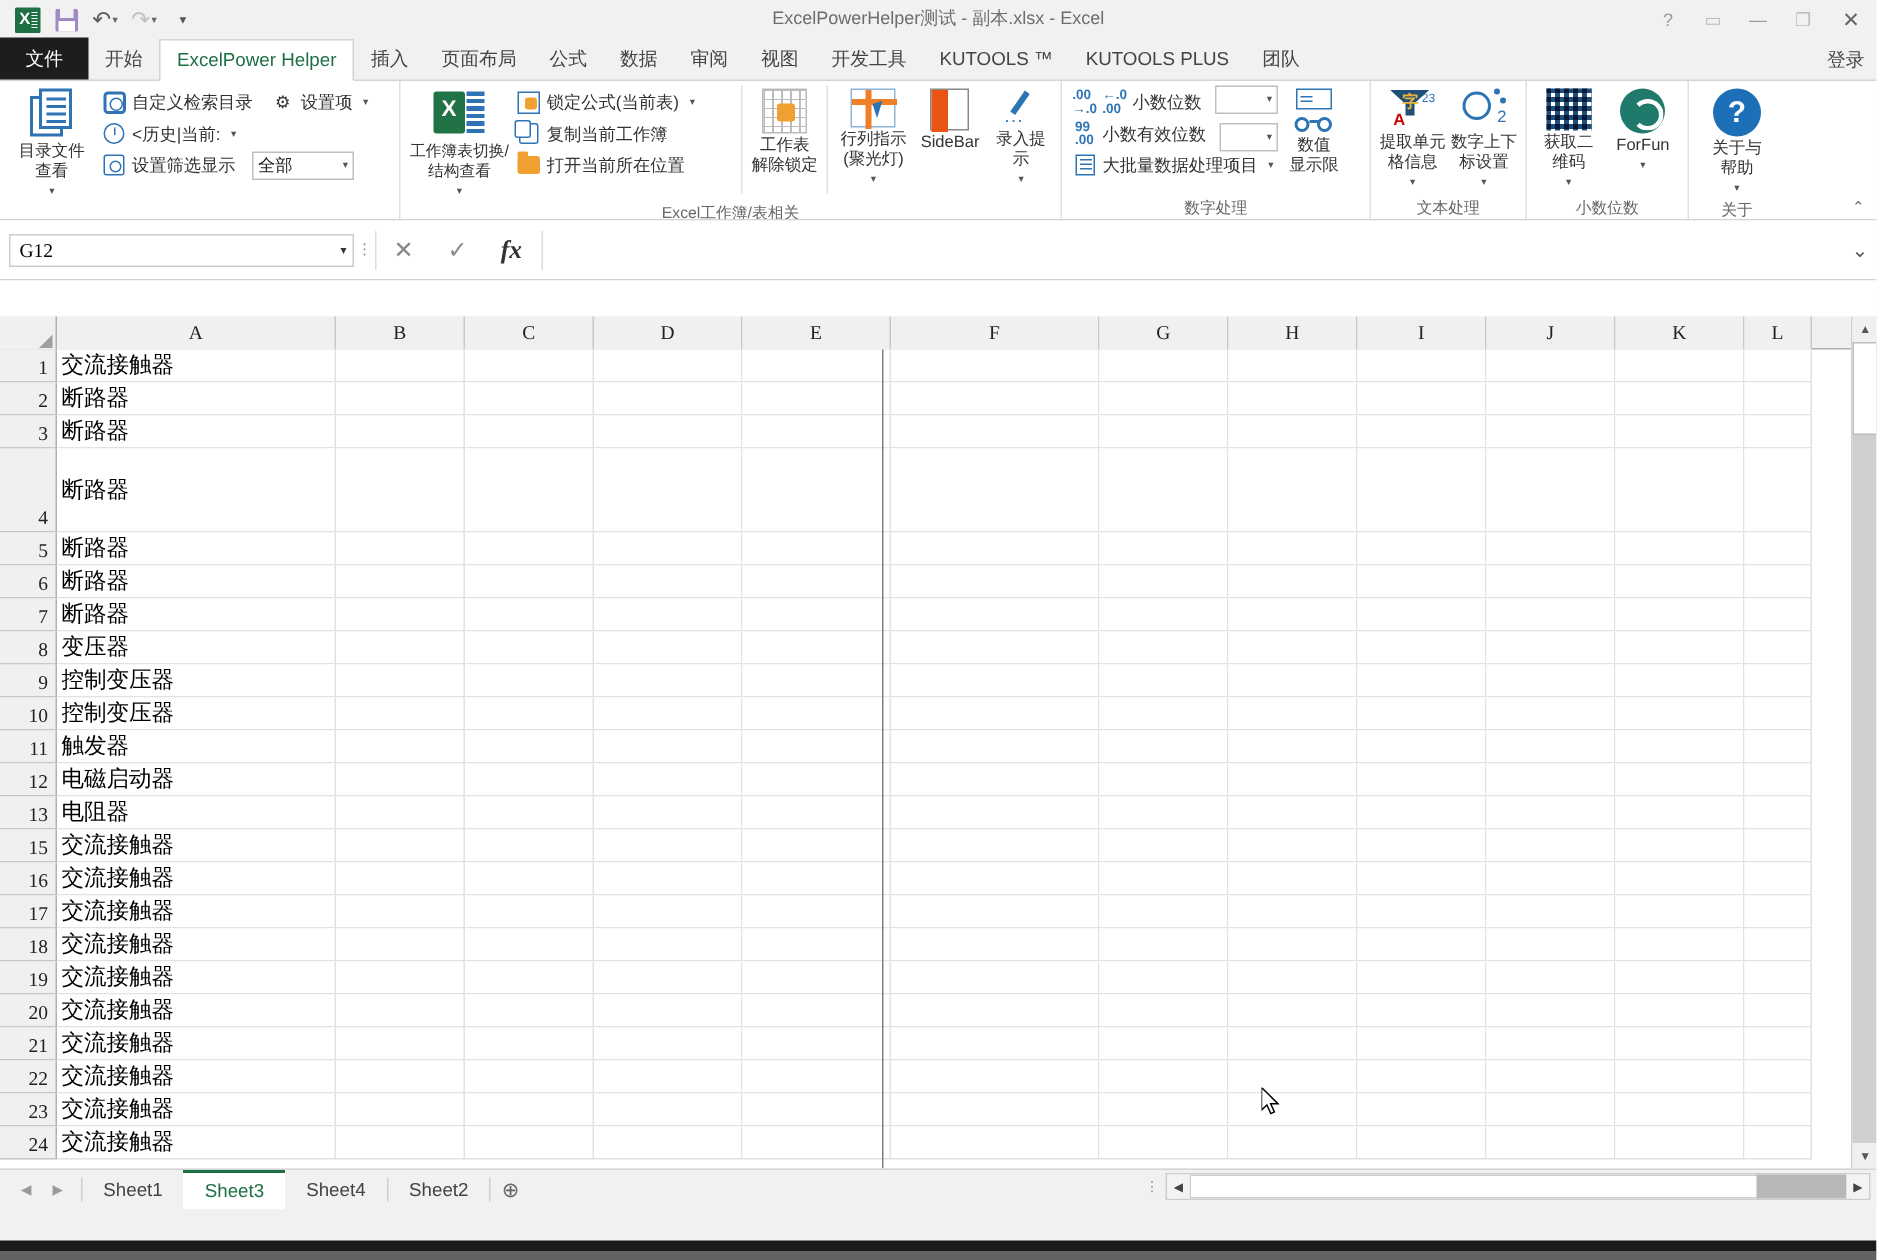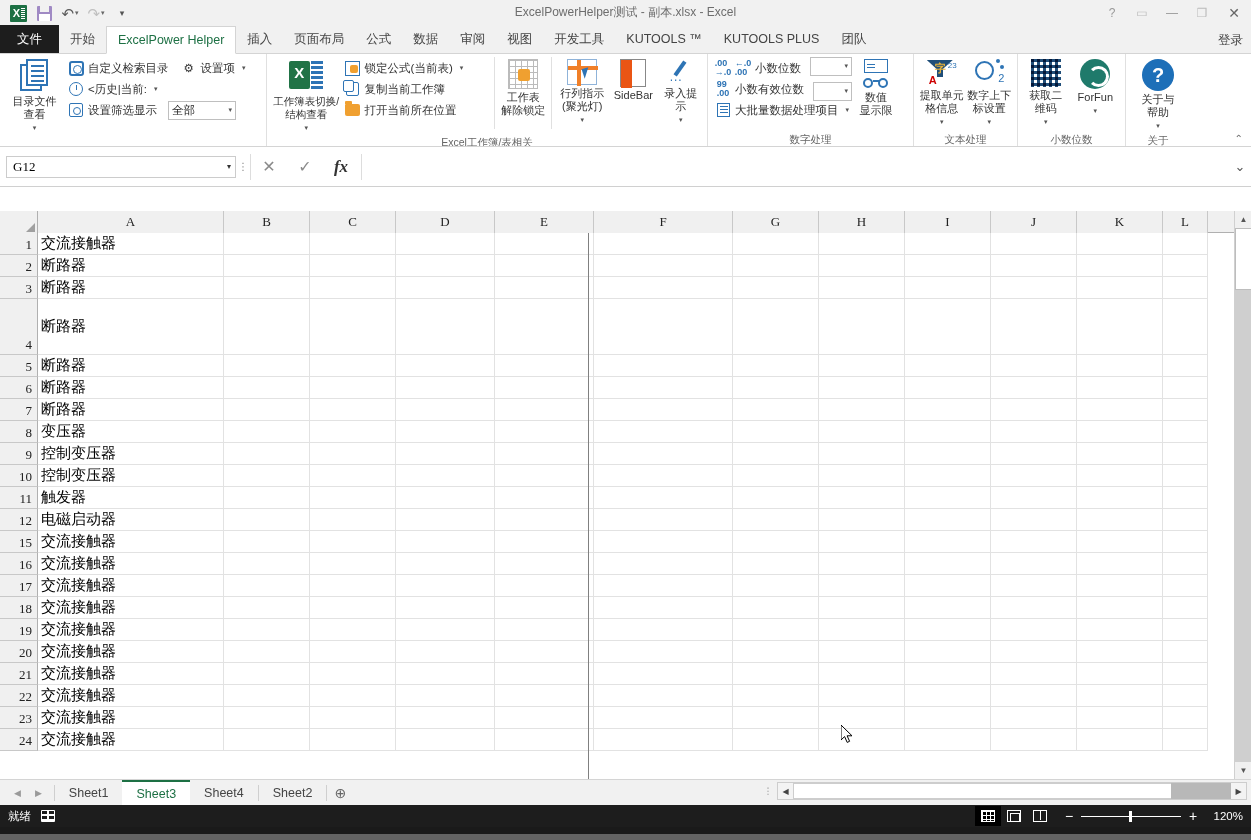--- a/index.html
+++ b/index.html
@@ -904,20 +904,35 @@
           <div class="cell" style="width: 99px; height: 22px;"></div>
           <div class="cell" style="width: 139px; height: 22px;"></div>
           <div class="cell" style="width: 86px; height: 22px;"></div>
           <div class="cell" style="width: 86px; height: 22px;"></div>
           <div class="cell" style="width: 86px; height: 22px;"></div>
           <div class="cell" style="width: 86px; height: 22px;"></div>
           <div class="cell" style="width: 86px; height: 22px;"></div>
           <div class="cell" style="width: 45px; height: 22px;"></div>
         </div>
         <div class="row" style="height: 22px;">
+          <div class="rowhdr" style="height: 22px;">13</div>
+          <div class="cell cA" style="width: 186px; height: 22px;">电阻器</div>
+          <div class="cell" style="width: 86px; height: 22px;"></div>
+          <div class="cell" style="width: 86px; height: 22px;"></div>
+          <div class="cell" style="width: 99px; height: 22px;"></div>
+          <div class="cell" style="width: 99px; height: 22px;"></div>
+          <div class="cell" style="width: 139px; height: 22px;"></div>
+          <div class="cell" style="width: 86px; height: 22px;"></div>
+          <div class="cell" style="width: 86px; height: 22px;"></div>
+          <div class="cell" style="width: 86px; height: 22px;"></div>
+          <div class="cell" style="width: 86px; height: 22px;"></div>
+          <div class="cell" style="width: 86px; height: 22px;"></div>
+          <div class="cell" style="width: 45px; height: 22px;"></div>
+        </div>
+        <div class="row" style="height: 22px;">
           <div class="rowhdr" style="height: 22px;">15</div>
           <div class="cell cA" style="width: 186px; height: 22px;">交流接触器</div>
           <div class="cell" style="width: 86px; height: 22px;"></div>
           <div class="cell" style="width: 86px; height: 22px;"></div>
           <div class="cell" style="width: 99px; height: 22px;"></div>
           <div class="cell" style="width: 99px; height: 22px;"></div>
           <div class="cell" style="width: 139px; height: 22px;"></div>
           <div class="cell" style="width: 86px; height: 22px;"></div>
           <div class="cell" style="width: 86px; height: 22px;"></div>
           <div class="cell" style="width: 86px; height: 22px;"></div>
@@ -1097,43 +1112,18 @@
         <div class="hs-track">
           <div class="hs-thumb"></div>
           <div class="hs-rest"></div>
         </div>
         <div class="hs-btn" style="position:absolute;left:0;top:0">◀</div>
         <div class="hs-btn" style="position:absolute;right:0;top:0">▶</div>
       </div>
     </div>
   </div>
 
-  <div class="statusbar">
-    <div class="sb-left">
-      <span>就绪</span>
-      <span class="sb-icon"></span>
-    </div>
-    <div class="sb-right">
-      <div class="vbtn sel">
-          <span class="vico normal"></span>
-        </div>
-      <div class="vbtn">
-          <span class="vico layout"></span>
-        </div>
-      <div class="vbtn">
-          <span class="vico pagebrk"></span>
-        </div>
-      <div class="zoomctl">
-        <span class="zminus">−</span>
-        <span class="ztrack">
-            <span class="zthumb"></span>
-          </span>
-        <span class="zplus">+</span>
-        <span class="zpct">120%</span>
-      </div>
-    </div>
-  </div>
 
   <div class="taskbar">
     <div class="tb-ghost"></div>
   </div>
 
 </div>
 
 </body></html>

